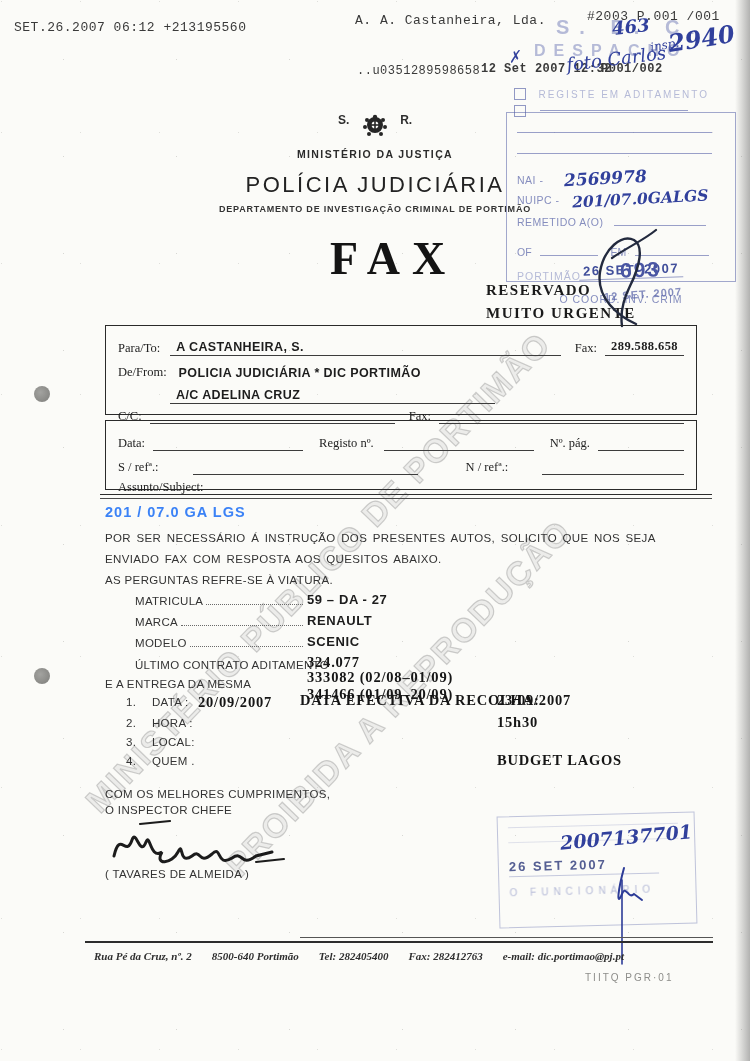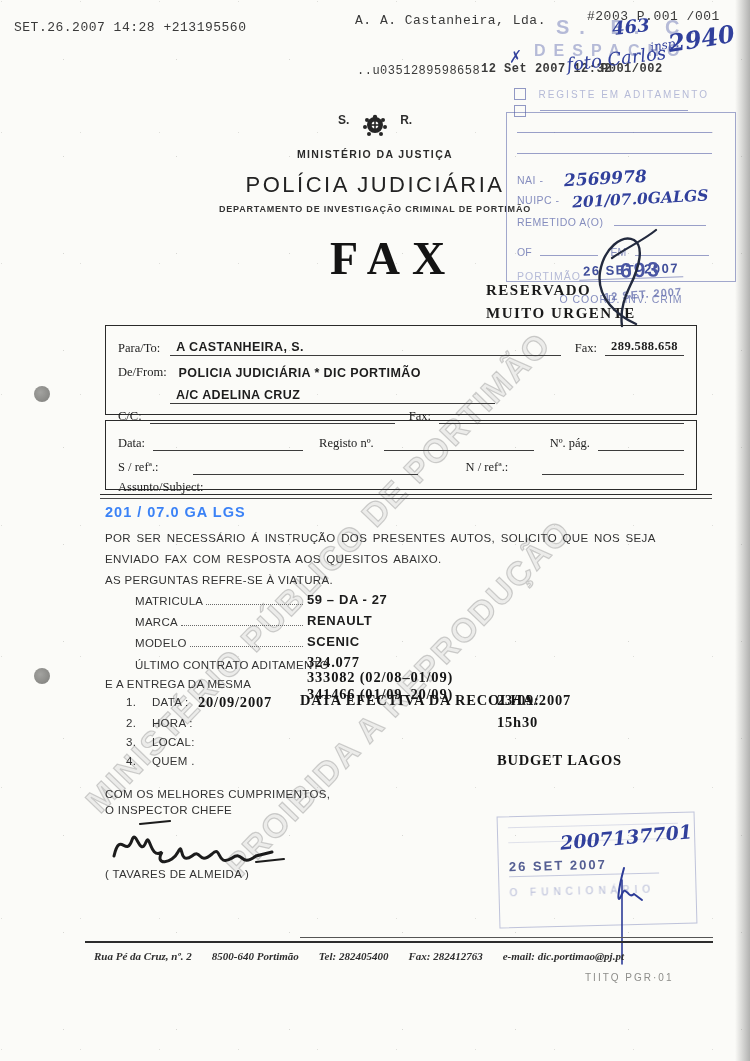--- a/index.html
+++ b/index.html
@@ -70,21 +70,21 @@
 
 <div class="page">
 
   <div class="edge-right"></div>
   <div class="hole" style="top:386px;"></div>
   <div class="hole" style="top:668px;"></div>
 
   <div class="wm" style="left:92px;top:788px;font-size:33px;letter-spacing:2px;transform:rotate(-46deg);">MINISTÉRIO PÚBLICO DE PORTIMÃO</div>
   <div class="wm" style="left:232px;top:852px;font-size:33px;letter-spacing:2px;transform:rotate(-46deg);">PROIBIDA A REPRODUÇÃO</div>
 
-  <div class="abs fxh mono" style="left:14px;top:20px;">SET.26.2007 14:28 +213195560</div>
+  <div class="abs fxh mono" style="left:14px;top:20px;">SET.26.2007 06:12 +213195560</div>
   <div class="abs fxh mono" style="left:355px;top:13px;">A. A. Castanheira,  Lda.</div>
   <div class="abs fxh mono" style="left:587px;top:9px;">#2003 P.001 /001</div>
   <div class="abs fxh mono" style="left:357px;top:64px;font-size:12px;">..u0351289598658</div>
   <div class="abs fxh mono" style="left:481px;top:62px;font-size:12px;font-weight:700;">12 Set 2007 12:32</div>
   <div class="abs fxh mono" style="left:601px;top:62px;font-size:12px;font-weight:700;">P001/002</div>
   <div class="abs hw" style="left:508px;top:48px;font-size:15px;transform:rotate(-12deg);">✗</div>
 
   <div class="abs stq-faint" style="left:556px;top:16px;font-size:20px;font-weight:700;letter-spacing:10px;filter:blur(.4px);">S. E. C.</div>
   <div class="abs stq-faint" style="left:534px;top:42px;font-size:16px;font-weight:700;letter-spacing:8px;filter:blur(.4px);">DESPACHO</div>
   <div class="abs hw" style="left:612px;top:16px;font-size:18px;font-weight:700;transform:rotate(-6deg);">463</div>

